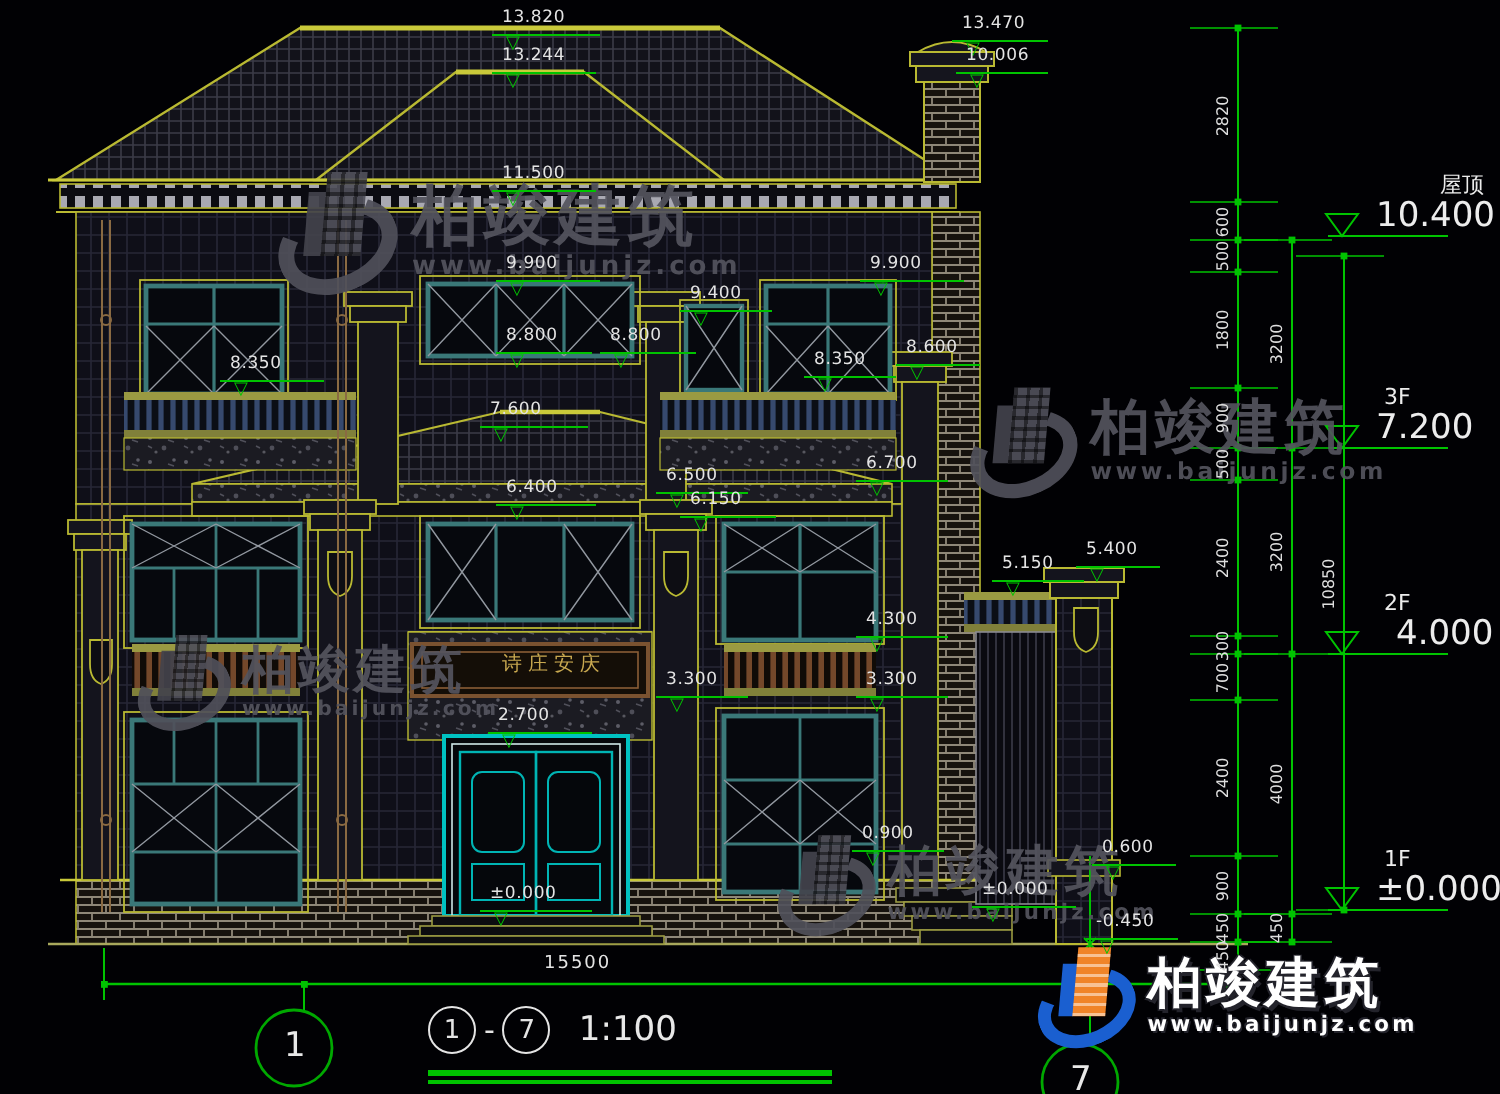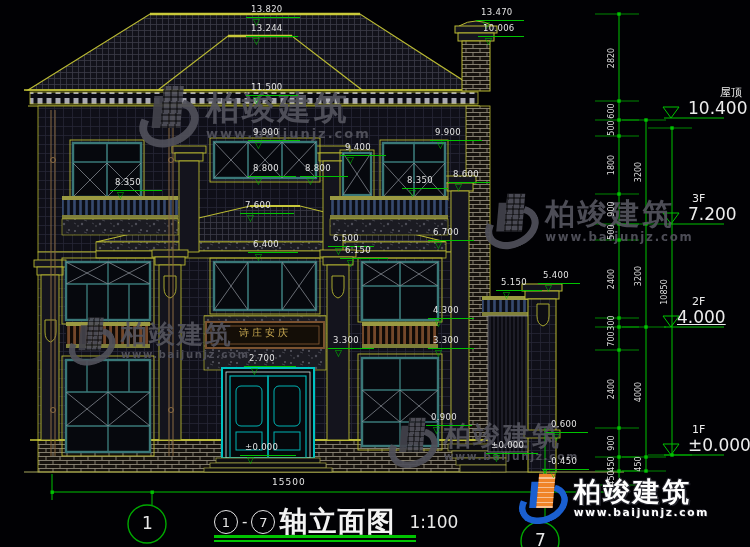--- a/index.html
+++ b/index.html
@@ -35,21 +35,21 @@
   .wm--color .wm-url{color:#fff;text-shadow:1px 1px 0 #23232b,-1px -1px 0 #23232b;}
   
   #title{position:absolute;left:214px;top:503px;display:flex;align-items:center;gap:4px;}
   .circ{width:22px;height:22px;border:1.5px solid #e4e4e4;border-radius:50%;display:flex;align-items:center;justify-content:center;font-size:13px;color:#e4e4e4;flex:0 0 auto;}
   .tdash{color:#e4e4e4;font-size:15px;}
   .tname{font-size:28px;font-weight:bold;color:#f2f2f2;letter-spacing:1px;white-space:nowrap;}
   .tscale{font-size:17px;color:#e8e8e8;margin-left:10px;}
   .underl{position:absolute;background:#00c300;}
   
   .axn{position:absolute;color:#e8e8e8;font-size:17px;line-height:1;}
-  #plaque-text{position:absolute;left:206px;top:328px;width:118px;text-align:center;font-size:10px;color:#c8a850;letter-spacing:3px;line-height:1;}
+  #plaque-text{position:absolute;left:206px;top:328px;width:118px;text-align:center;font-size:10px;color:#c8a850;letter-spacing:3px;line-height:1;padding-left:12px;}
   #dim15500{position:absolute;left:272px;top:477px;font-size:9px;color:#e4e4e4;letter-spacing:1px;}
 </style>
 </head>
 <body>
 
 <div id="stage">
 
   <svg id="drawing" width="750" height="547">
     <defs>
       <pattern id="pWall" width="9" height="9" patternUnits="userSpaceOnUse">
@@ -379,21 +379,20 @@
 
   <div id="anno">
     <div id="plaque-text">诗庄安庆</div>
     <div id="dim15500">15500</div>
     <div class="axn" style="left:142px;top:515px;">1</div>
     <div class="axn" style="left:535px;top:532px;">7</div>
     <div id="title">
       <span class="circ">1</span>
       <span class="tdash">-</span>
       <span class="circ">7</span>
-      <span class="tname">轴立面图</span>
       <span class="tscale">1:100</span>
     </div>
     <div class="underl" style="left:214px;top:535px;width:202px;height:3px;"></div>
     <div class="underl" style="left:214px;top:540px;width:202px;height:1.5px;"></div>
   <div class="chlab" style="left: 612px; top: 57.5px;">2820</div>
       <div class="chlab" style="left: 612px; top: 110.5px;">600</div>
       <div class="chlab" style="left: 612px; top: 128px;">500</div>
       <div class="chlab" style="left: 612px; top: 165px;">1800</div>
       <div class="chlab" style="left: 612px; top: 209px;">900</div>
       <div class="chlab" style="left: 612px; top: 232px;">500</div>
@@ -407,21 +406,21 @@
       <div class="chlab" style="left: 639px; top: 172px;">3200</div>
       <div class="chlab" style="left: 639px; top: 275.5px;">3200</div>
       <div class="chlab" style="left: 639px; top: 392px;">4000</div>
       <div class="chlab" style="left: 639px; top: 464px;">450</div>
       <div class="chlab" style="left: 665px; top: 291.5px;">10850</div>
       <div class="lvl-name" style="left: 692px; top: 87px; margin-left: 28px;">屋顶</div>
       <div class="lvl-val" style="left: 688px; top: 100px;">10.400</div>
       <div class="lvl-name" style="left: 692px; top: 193px;">3F</div>
       <div class="lvl-val" style="left: 688px; top: 206px;">7.200</div>
       <div class="lvl-name" style="left: 692px; top: 296px;">2F</div>
-      <div class="lvl-val" style="left: 677px; top: 309px; text-decoration: underline;">4.000</div>
+      <div class="lvl-val" style="left: 698px; top: 309px;">4.000</div>
       <div class="lvl-name" style="left: 692px; top: 424px;">1F</div>
       <div class="lvl-val" style="left: 688px; top: 437px;">±0.000</div>
       <div class="mark" style="left: 246px; top: 5px; width: 54px;">
         <span class="mark-t">13.820</span>
         <span class="mark-line"></span>
         <span class="mark-tri">▽</span>
       </div>
       <div class="mark" style="left: 246px; top: 24px; width: 52px;">
         <span class="mark-t">13.244</span>
         <span class="mark-line"></span>

